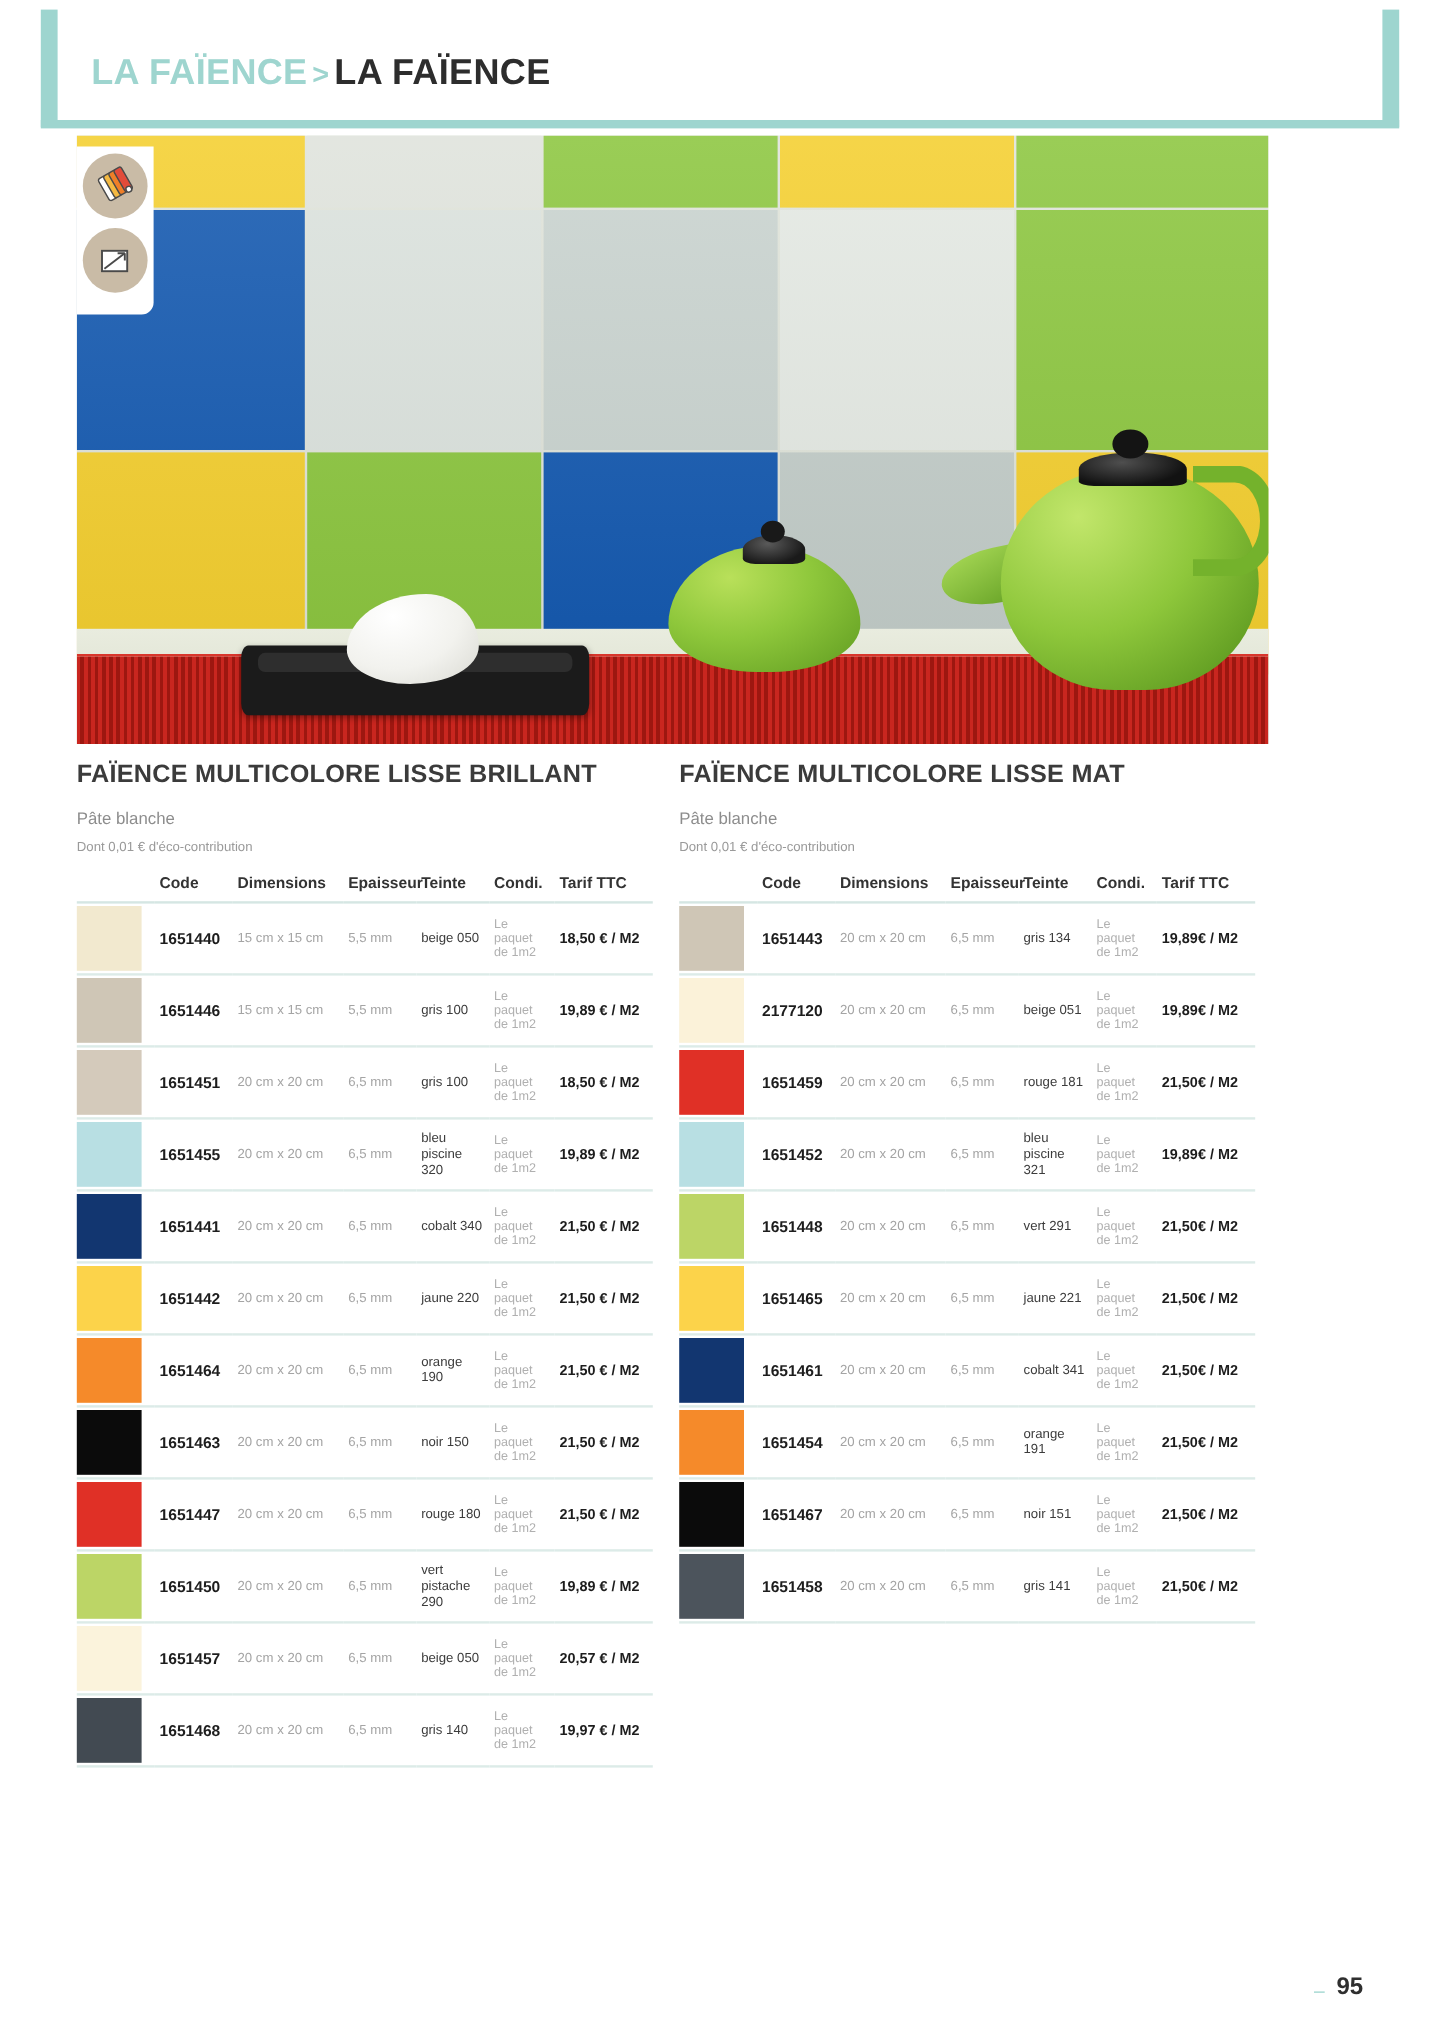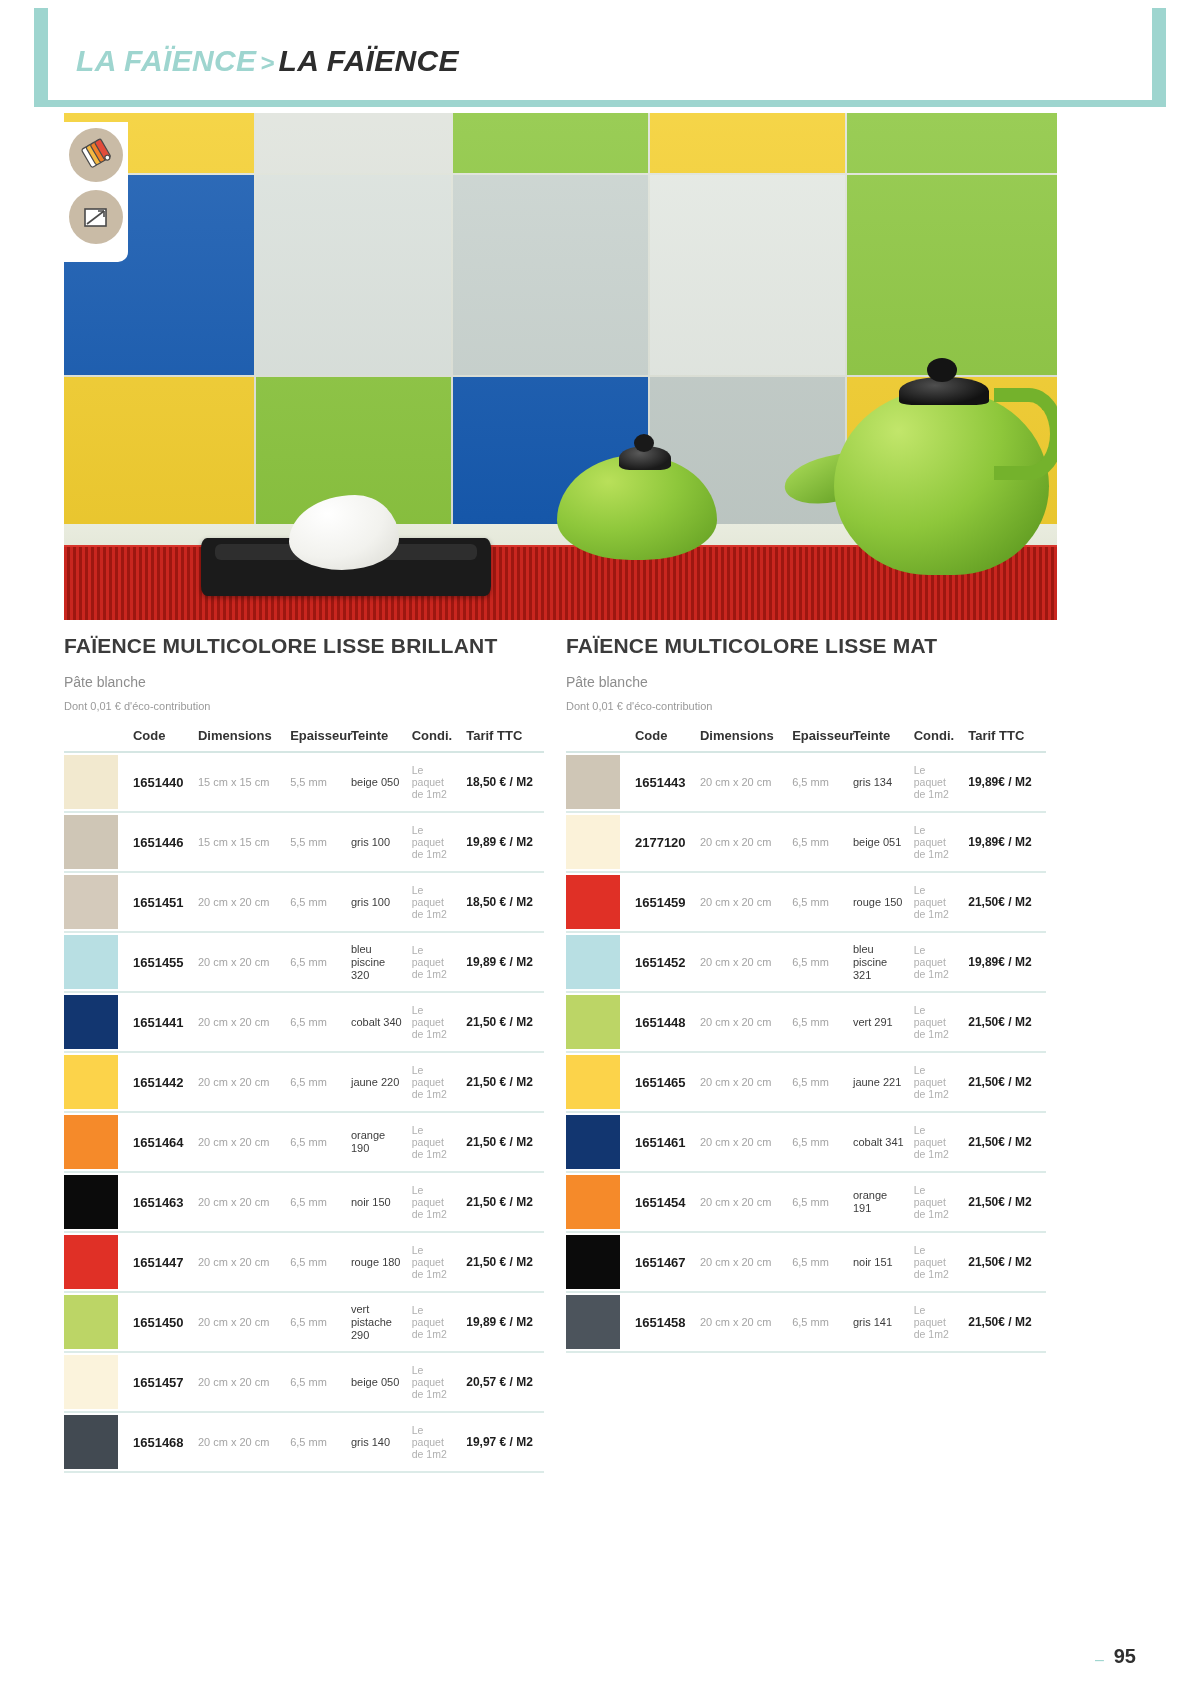--- a/index.html
+++ b/index.html
@@ -12,21 +12,21 @@
     position:relative;
     overflow:hidden;
   }
 
   
   #page {
     position:absolute; left:0; top:0; width:1200px; height:1698px;
     background:#ffffff;
   }
   .hdr-wrap {
-    position:absolute; left:34px; top:8px; width:1132px; height:98px;font-style:italic;
+    position:absolute; left:34px; top:8px; width:1132px; height:98px;
   }
   .hdr-accentbar {
     position:absolute; left:0; top:0; width:14px; height:98px;
     background:#9ed5cf;
   }
   .hdr-right-edge {
     position:absolute; left:1118px; top:0; width:14px; height:98px;
     background:#9ed5cf;
   }
   .hdr-underline {
@@ -453,21 +453,21 @@
             <td class="c-cond"><span class="cond">Le paquet de 1m2</span></td>
             <td class="c-tar"><span class="tarif">19,89€ / M2</span></td>
           </tr>
           <tr>
             <td class="c-sw">
               <span class="swatch" style="background: rgb(224, 48, 38);"></span>
             </td>
             <td class="c-code"><span class="code">1651459</span></td>
             <td class="c-dim"><span class="dim">20 cm x 20 cm</span></td>
             <td class="c-ep"><span class="ep">6,5 mm</span></td>
-            <td class="c-teint"><span class="teinte">rouge 150</span></td>
+            <td class="c-teint"><span class="teinte">rouge 181</span></td>
             <td class="c-cond"><span class="cond">Le paquet de 1m2</span></td>
             <td class="c-tar"><span class="tarif">21,50€ / M2</span></td>
           </tr>
           <tr>
             <td class="c-sw">
               <span class="swatch" style="background: rgb(184, 223, 227);"></span>
             </td>
             <td class="c-code"><span class="code">1651452</span></td>
             <td class="c-dim"><span class="dim">20 cm x 20 cm</span></td>
             <td class="c-ep"><span class="ep">6,5 mm</span></td>

